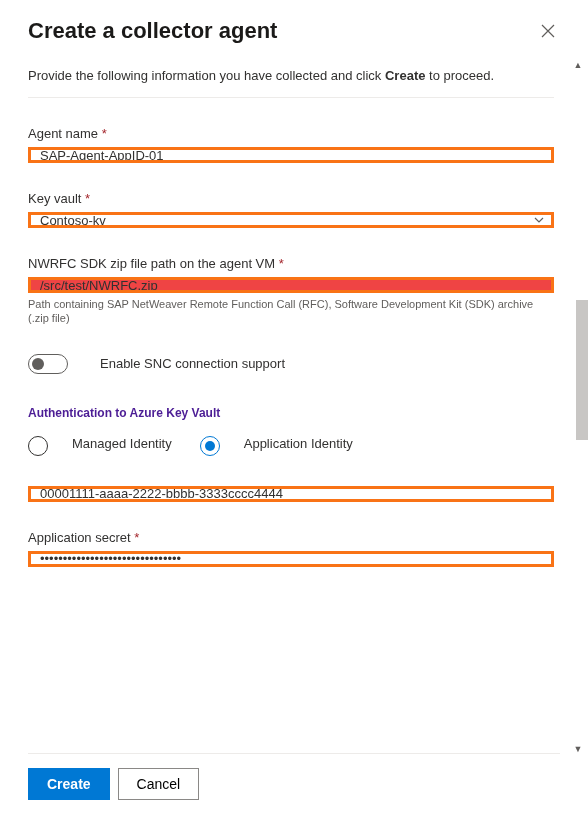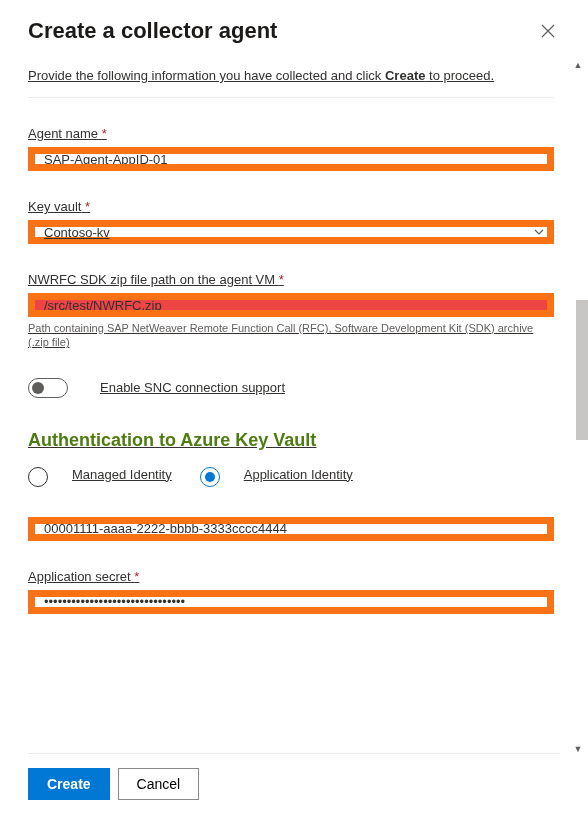--- a/index.html
+++ b/index.html
@@ -41,21 +41,20 @@
       background: none;
       border: none;
       font-size: 14px;
     }
     .close-btn svg { width:14px; height:14px; display:block; }
     .scroll {
       flex: 1;
       overflow-y: auto;
       padding-right: 6px;
       padding-bottom: 20px;
-      text-decoration: underline;
     }
     .intro {
       font-size: 13px;
       color: #323130;
       margin-bottom: 14px;
     }
     .intro .bold { font-weight: 600; }
     .divider {
       border: none;
       border-top: 1px solid #edebe9;
@@ -66,22 +65,22 @@
     }
     .label {
       display: block;
       font-size: 13px;
       color: #323130;
       margin-bottom: 6px;
     }
     .req { color: #a4262c; }
     .text-input, .select {
       width: 100%;
-      height: 24px;
-      border: 7px solid #f97316;
+      height: 16px;
+      border: 3px solid #f97316;
       padding: 0 9px;
       font-size: 13px;
       font-family: inherit;
       background: #fff;
       color: #323130;
     }
     .text-input.highlight {
       background: #ef4444;
     }
     .select-wrap {
@@ -126,23 +125,23 @@
     .toggle-thumb {
       width: 12px;
       height: 12px;
       background: #605e5c;
       border-radius: 50%;
       position: absolute;
       top: 3px;
       left: 3px;
     }
     .section-heading {
-      font-size: 18px;
+      font-size: 12px;
       font-weight: 600;
-      color: #4d7c0f;
+      color: #4c1d95;
       margin-bottom: 16px;
     }
     .radio-row {
       display: flex;
       gap: 28px;
       margin-bottom: 30px;
     }
     .radio-option {
       display: flex;
       align-items: flex-start;

